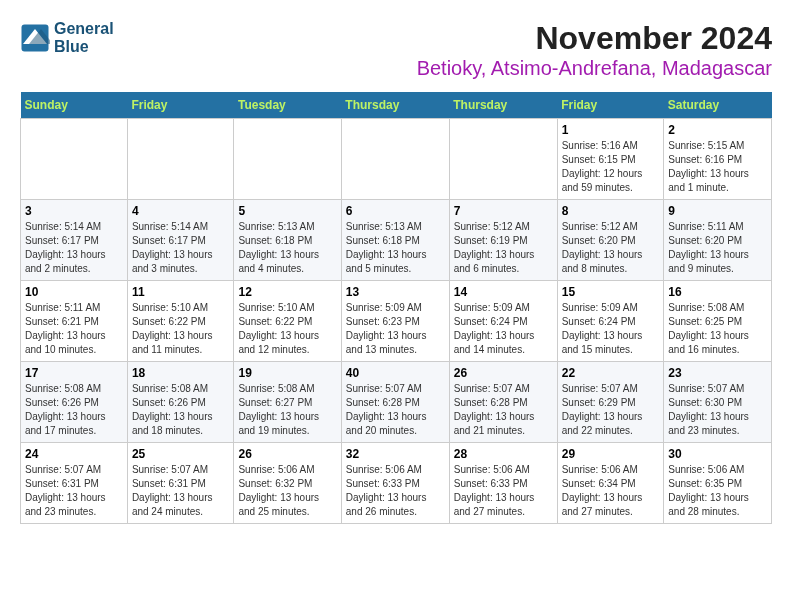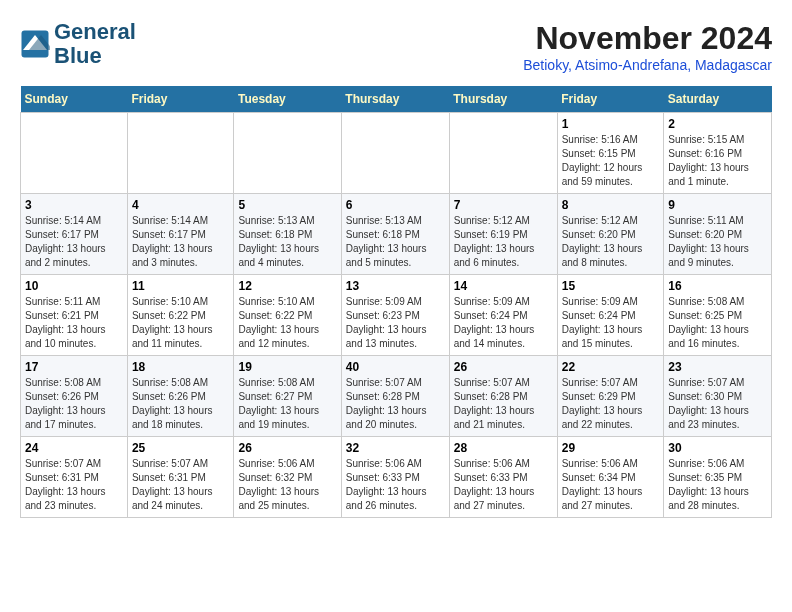--- a/index.html
+++ b/index.html
@@ -9,51 +9,51 @@
       width: 792px;
       min-height: 612px;
       padding: 20px;
     }
     .header-logo {
       display: flex;
       align-items: center;
       margin-bottom: 10px;
     }
     .logo-text {
-      font-size: 22px;
+      font-size: 16px;
       font-weight: bold;
       color: #1a5276;
       line-height: 1.1;
     }
     .logo-icon {
       width: 30px;
       height: 30px;
       margin-right: 4px;
     }
     .title-section {
       text-align: right;
       margin-bottom: 4px;
     }
     .month-title {
       font-size: 32px;
       font-weight: bold;
       color: #222;
     }
     .subtitle {
-      font-size: 14px;
-      color: #1d4ed8;
+      font-size: 20px;
+      color: #a21caf;
     }
     .calendar-table {
       width: 100%;
       border-collapse: collapse;
       font-size: 11px;
     }
     .calendar-table th {
       background: #2471a3;
-      color: #fef9c3;
+      color: #bef264;
       padding: 6px 4px;
       text-align: left;
       font-size: 12px;
       font-weight: bold;
     }
     .calendar-table td {
       border: 1px solid #ccc;
       vertical-align: top;
       padding: 4px;
       width: 113px;

